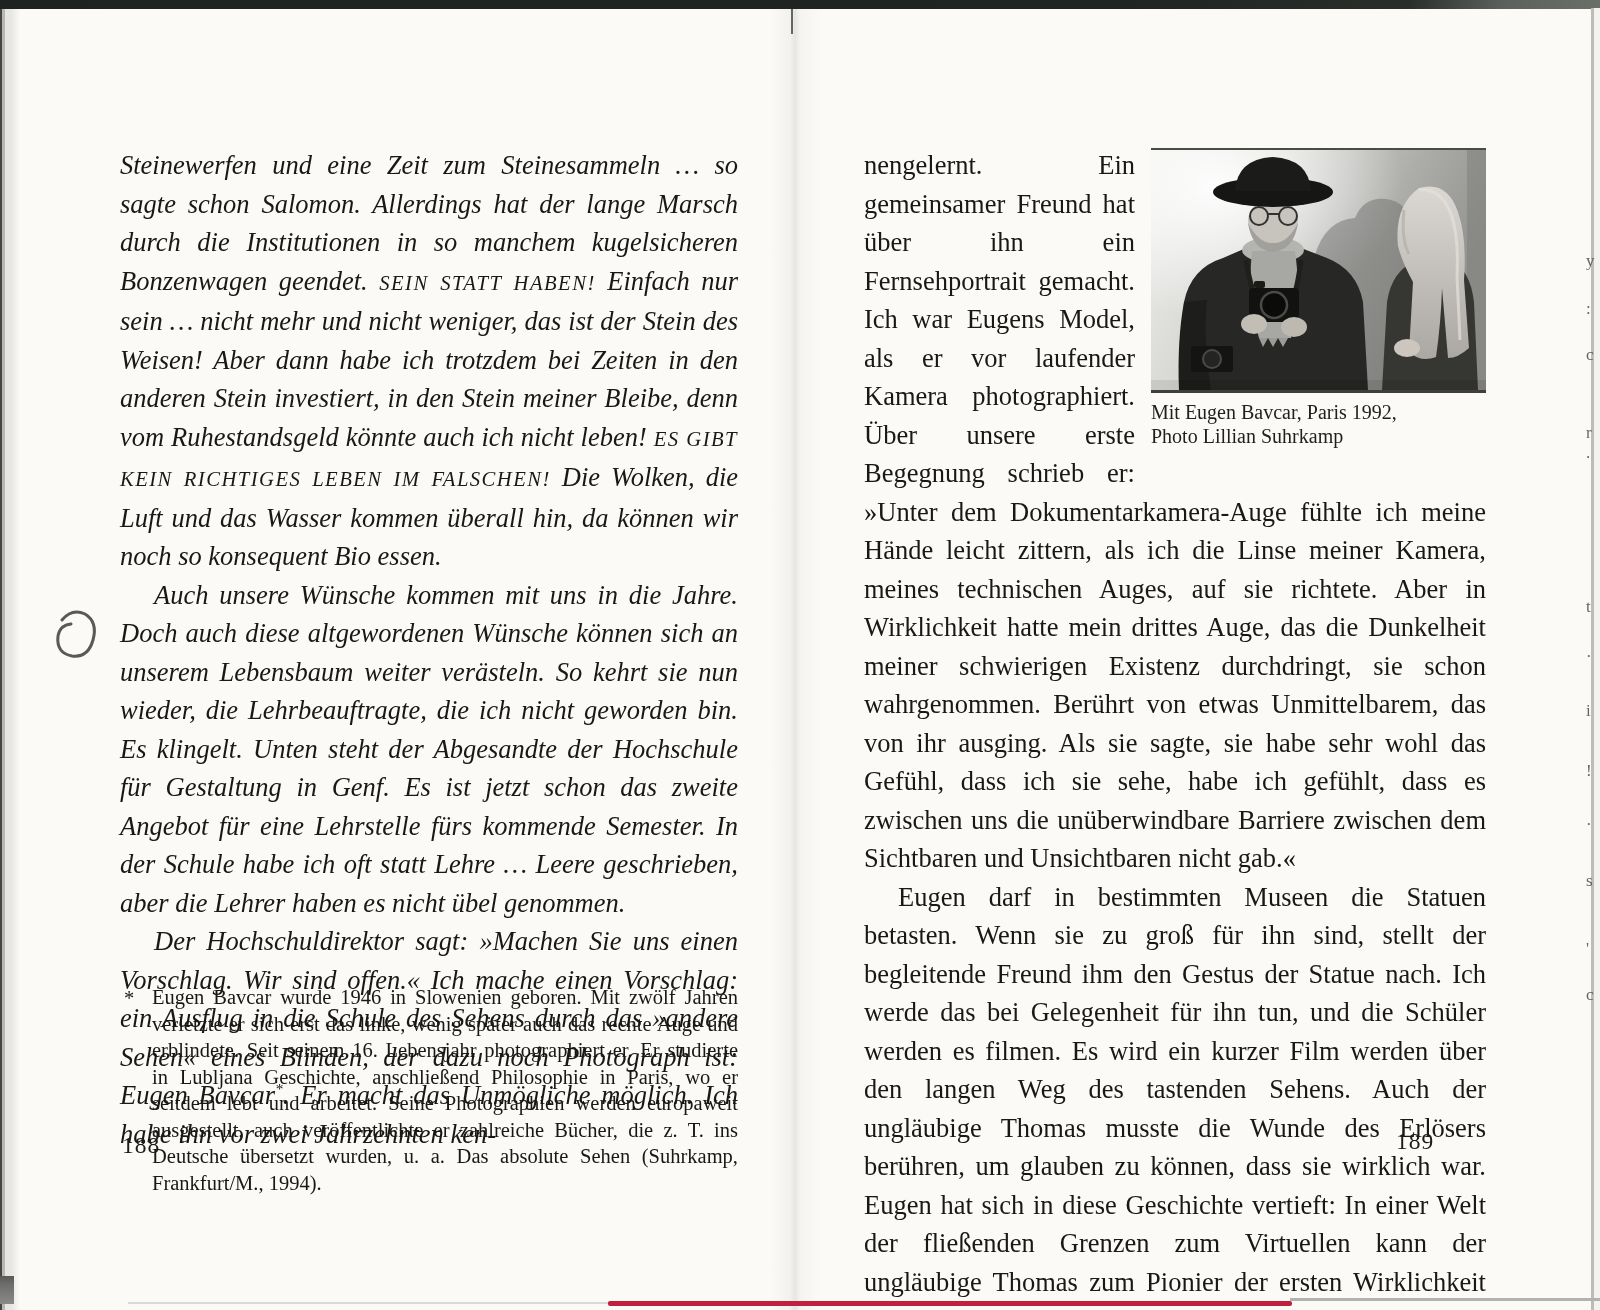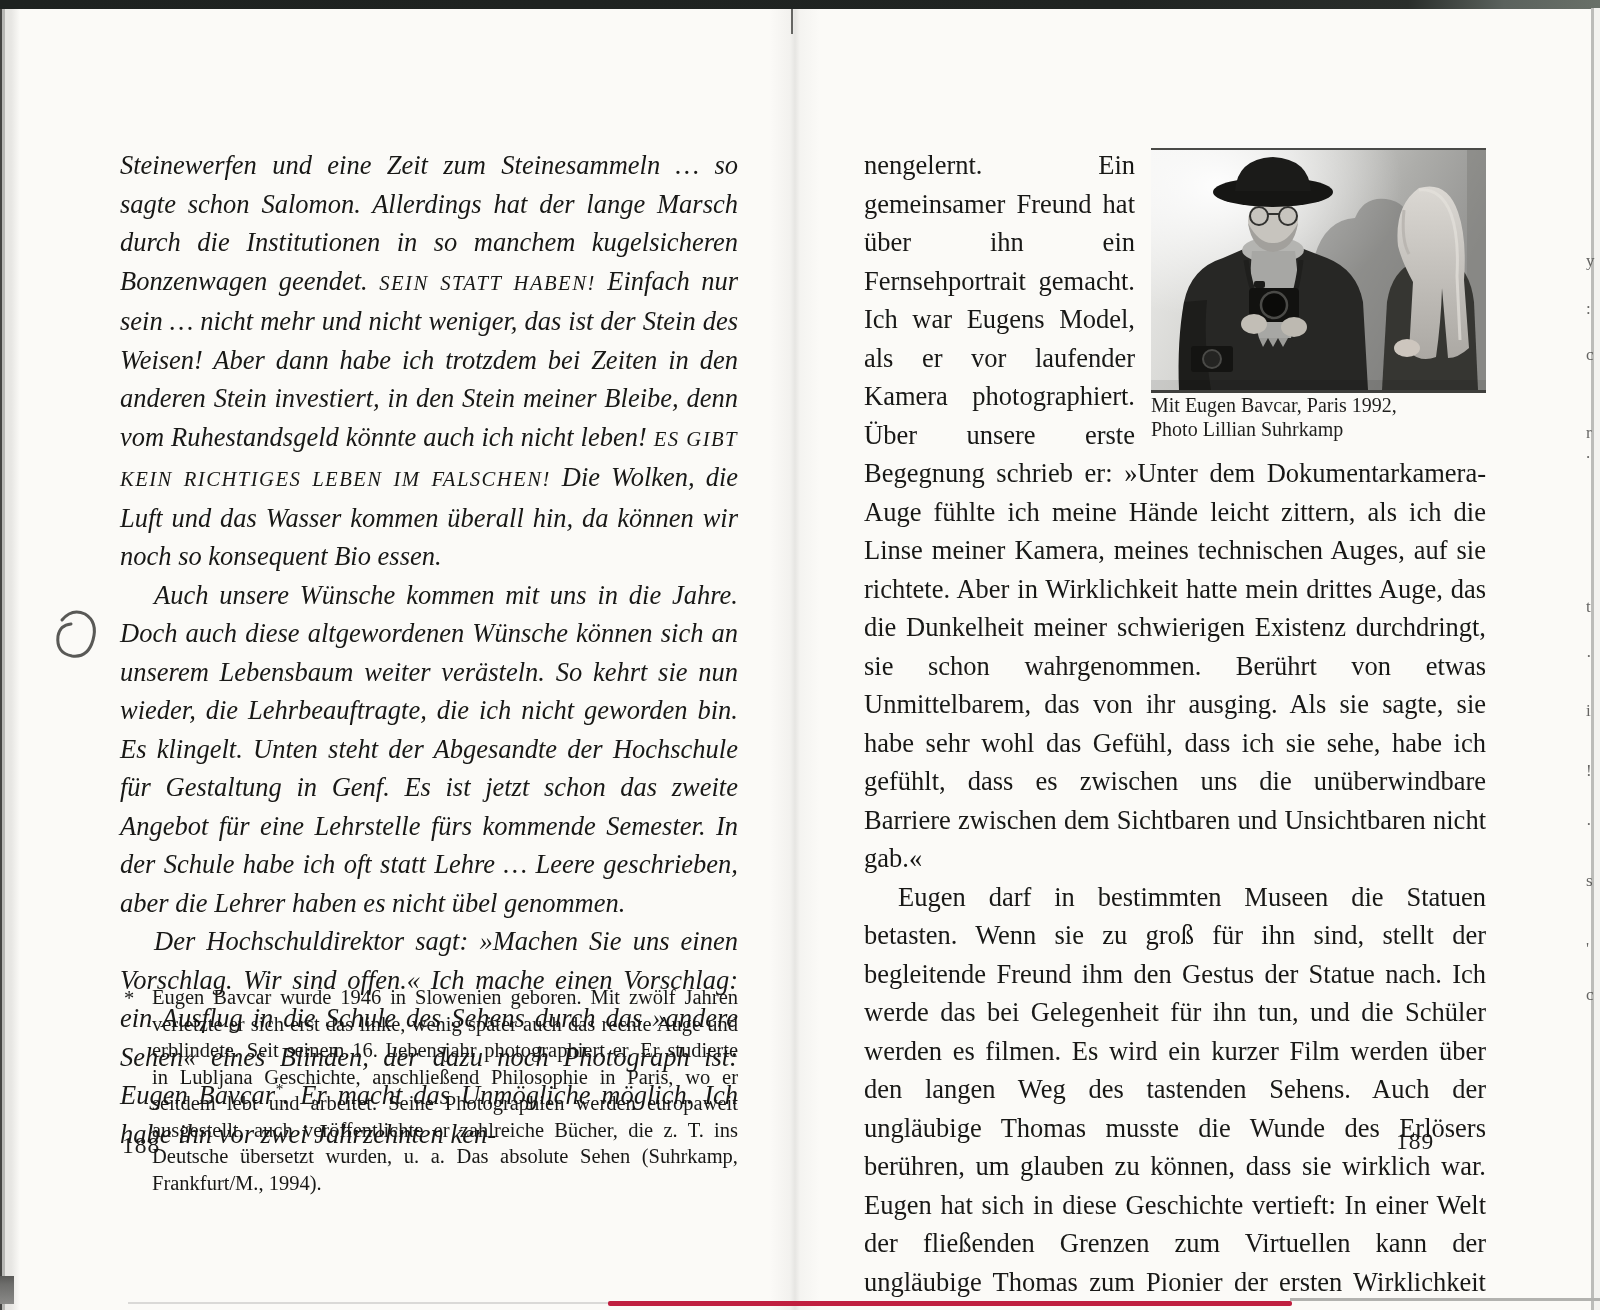--- a/index.html
+++ b/index.html
@@ -41,21 +41,21 @@
     font-size:20.5px;line-height:26.5px;text-align:justify;}
   .fn-marker{position:absolute;left:2px;top:1px;}
   .fn-text{display:block;padding-left:30px;}
   .pageno{position:absolute;font-size:23.5px;letter-spacing:.04em;color:#1c1c1a;}
   #pageno-left{left:122px;top:1132px;}
   #pageno-right{left:1396px;top:1128px;text-align:right;}
   
   .photo-float{float:right;width:335px;margin:2px 0 12px 16px;}
   .photo-frame{width:335px;height:240px;border-top:2px solid #4a4a47;border-bottom:3px solid #3f3f3c;
     background:#cfcfcc;overflow:hidden;}
-  .photo-caption{font-size:20px;line-height:24px;text-align:left;color:#1f1f1d;}
+  .photo-caption{margin-top:7px;font-size:20px;line-height:24px;text-align:left;color:#1f1f1d;}
 </style>
 </head>
 <body>
 
 <div class="scan-top-bar"></div>
 <div class="scan-left-edge"></div>
 <div class="scan-left-block" style="background:linear-gradient(180deg,#595957,#6d6d6b 30%,#8a8a88);"></div>
 <div class="scan-gutter"></div>
 <div class="scan-gutter-tick"></div>
 <div class="scan-right-line"></div>

